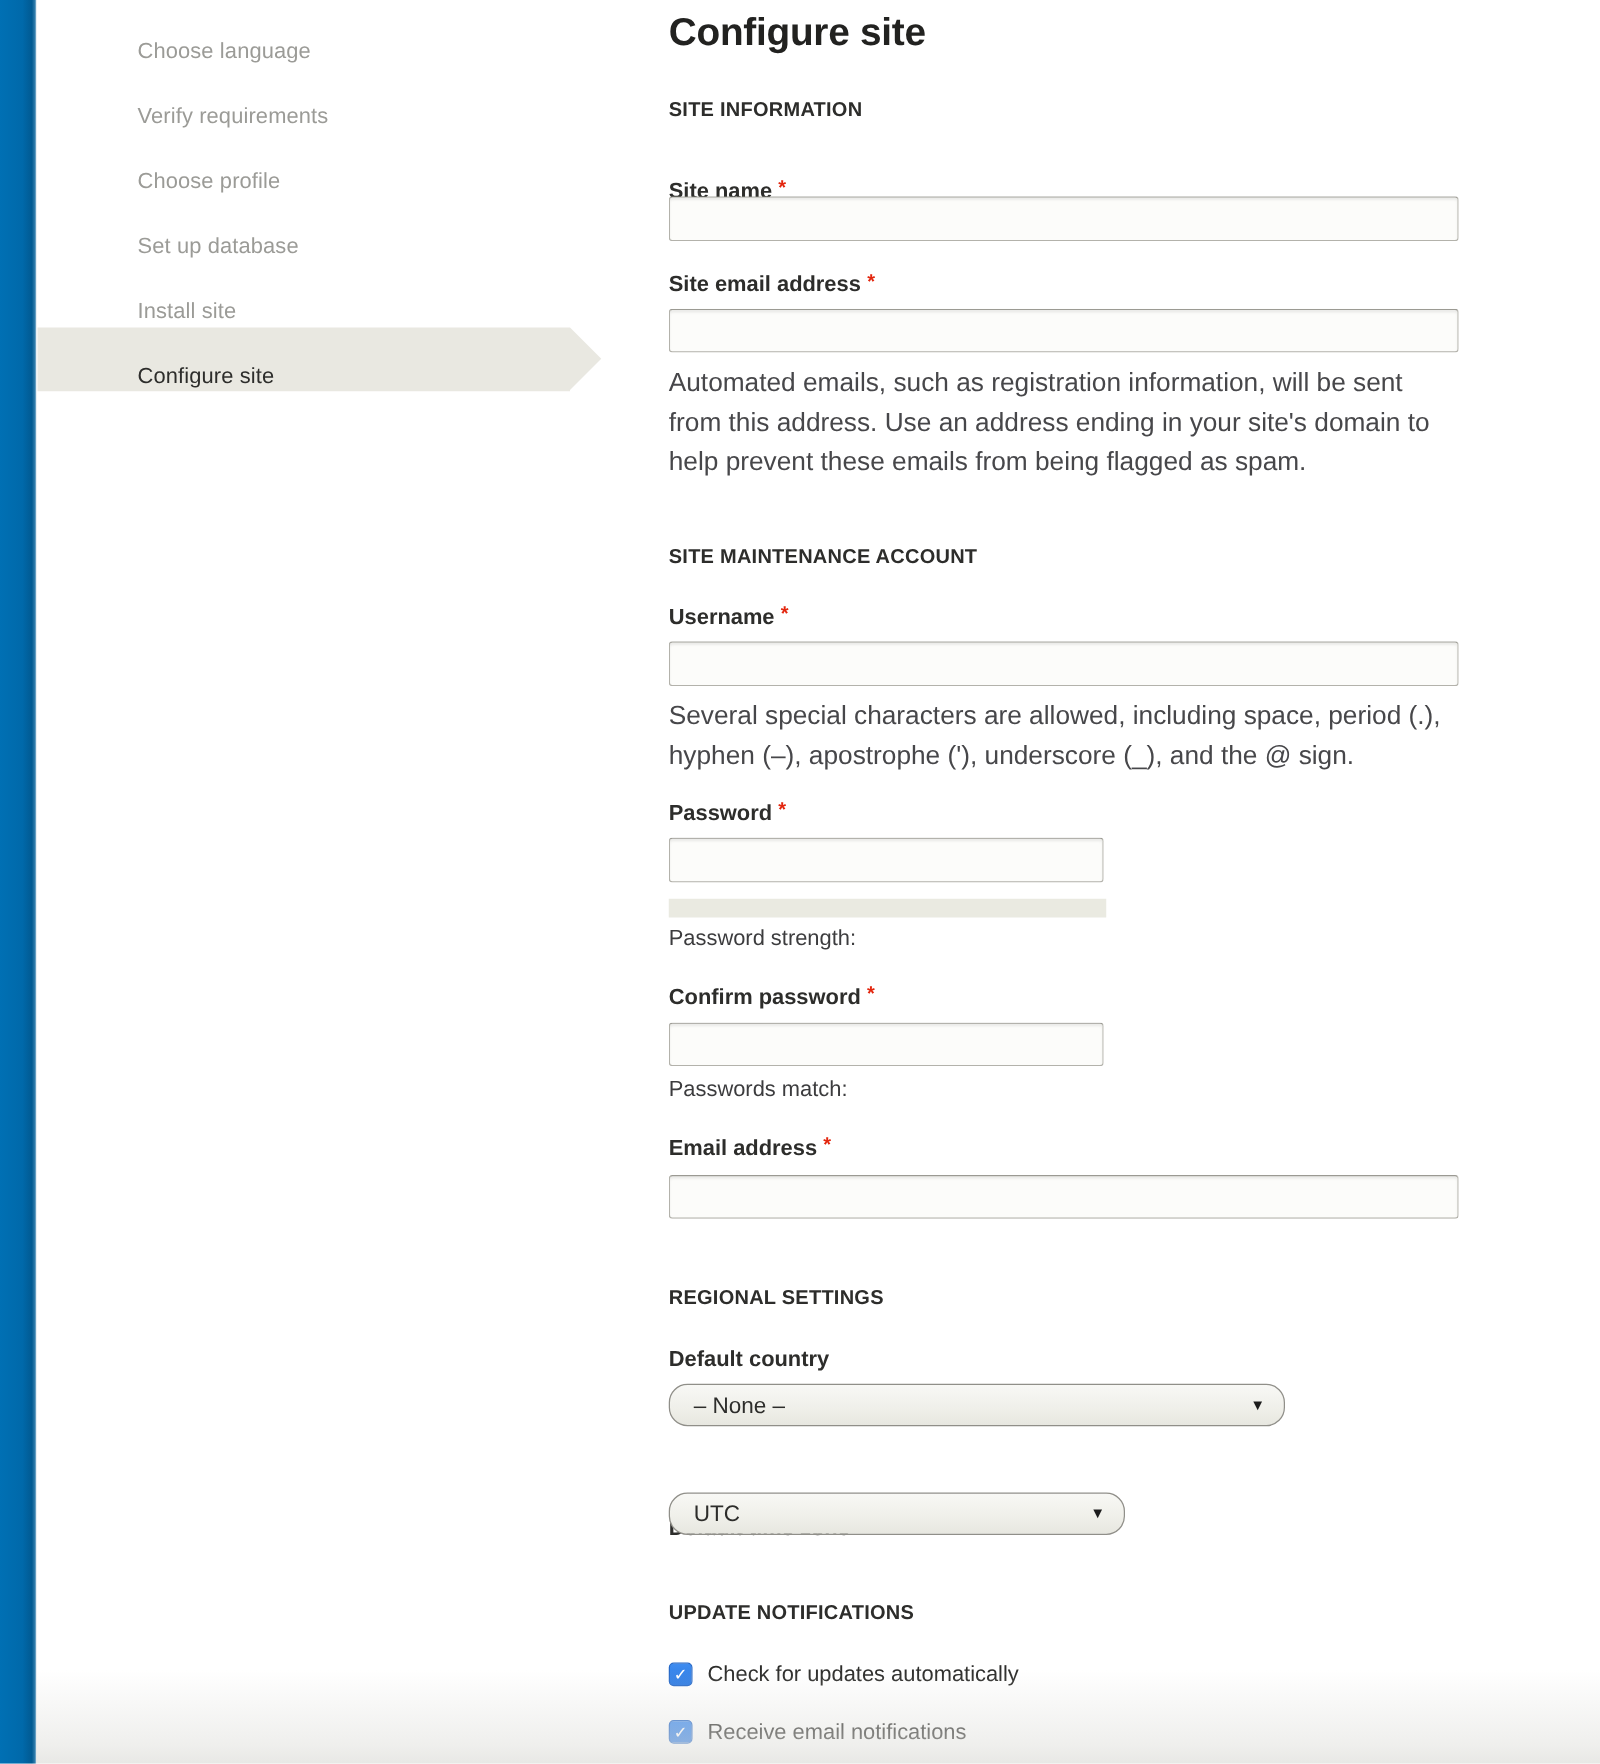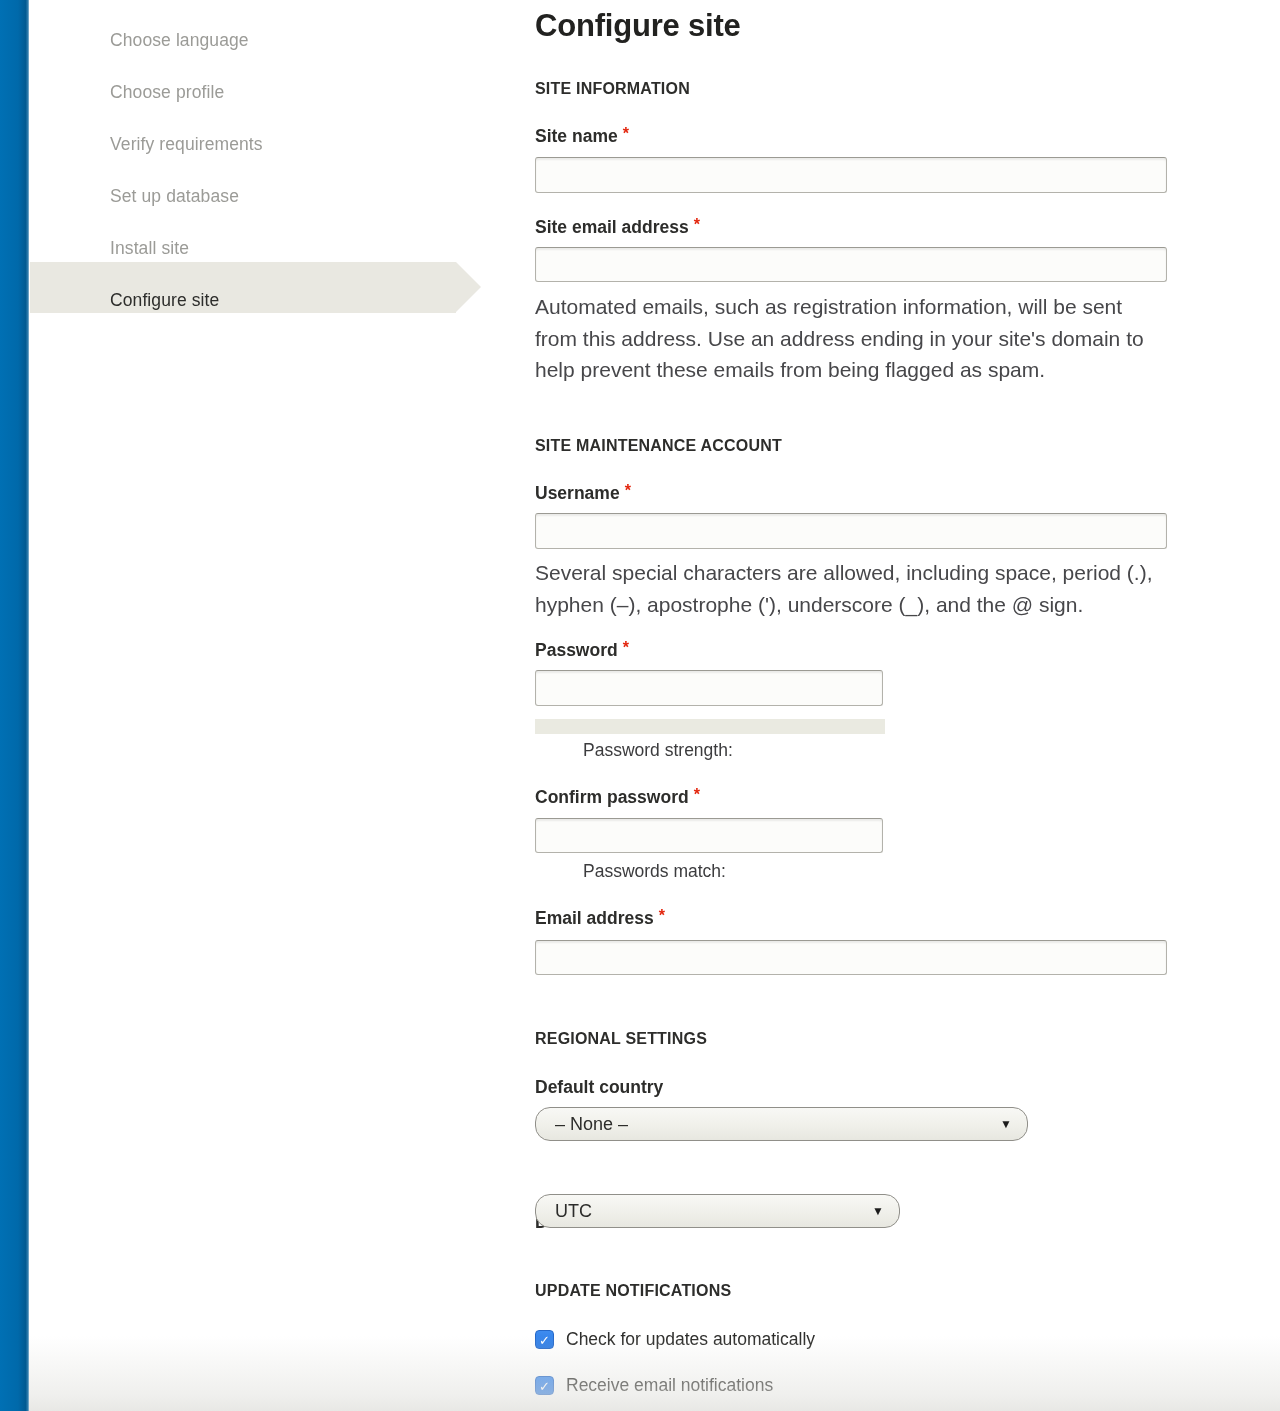--- a/index.html
+++ b/index.html
@@ -70,21 +70,21 @@
   .help-text {
     position: absolute; left: 0; width: 634px;
     font-size: 21px; line-height: 31.5px; color: #47474a;
   }
   .strength-bar {
     position: absolute; left: 0; width: 350px; height: 15px;
     background: #eaeae1;
   }
   .inline-note {
     position: absolute; left: 0;
-    font-size: 17.5px; color: #3c3c3e; margin-left: 48px;
+    font-size: 17.5px; color: #3c3c3e;
   }
   .select-box {
     position: absolute; left: 0; height: 34px;
     background: linear-gradient(180deg, #f8f8f5 0%, #efefe9 60%, #e7e7e0 100%);
     border: 1px solid #908f89;
     border-radius: 15px;
     display: flex; align-items: center;
     font-size: 18px; color: #2d2d2b;
     padding-left: 19px; cursor: default;
   }
@@ -118,35 +118,35 @@
 <body>
 
 <div class="page">
 
   <div class="blue-rail"></div>
 
   <nav class="steps">
     <div class="active-band"></div>
     <ul class="step-list">
       <li class="step-item">Choose language</li>
+      <li class="step-item">Verify requirements</li>
       <li class="step-item">Choose profile</li>
-      <li class="step-item">Verify requirements</li>
       <li class="step-item">Set up database</li>
       <li class="step-item">Install site</li>
       <li class="step-item active">Configure site</li>
     </ul>
   </nav>
 
   <main class="main">
 
     <h1 class="page-title">Configure site</h1>
 
     <h2 class="section-heading" style="top:80px">SITE INFORMATION</h2>
 
-    <label class="field-label" style="top:126px">
+    <label class="field-label" style="top:142px">
       <span>Site name</span><span class="req">*</span>
     </label>
     <input class="text-input" style="top: 157px;" type="text" value="">
 
     <label class="field-label" style="top:217px">
       <span>Site email address</span><span class="req">*</span>
     </label>
     <input class="text-input" style="top: 247px; height: 35px;" type="text" value="">
     <p class="help-text" style="top:291px">Automated emails, such as registration information, will be sent from this address. Use an address ending in your site's domain to help prevent these emails from being flagged as spam.</p>
 

